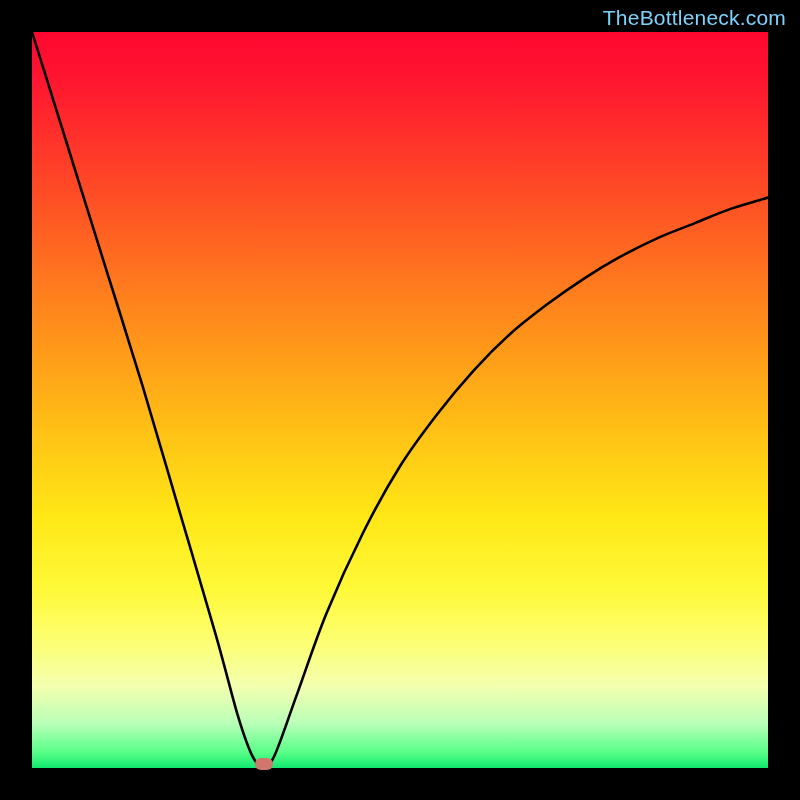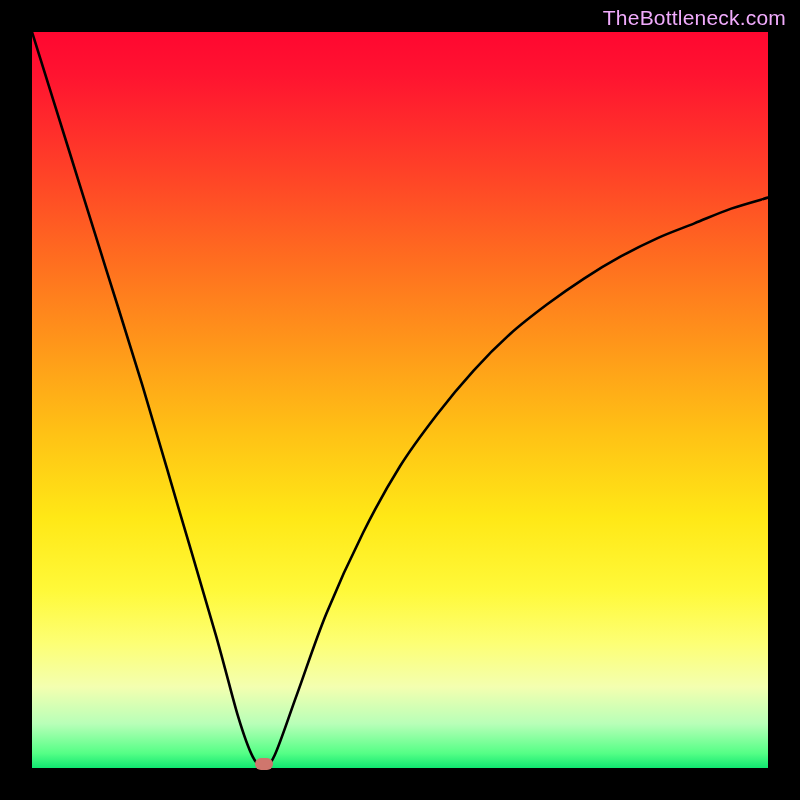--- a/index.html
+++ b/index.html
@@ -31,21 +31,21 @@
       #55ff86 98%,
       #10e770 100%
     );
   }
   .watermark {
     position: absolute;
     top: 6px;
     right: 14px;
     font-family: Arial, Helvetica, sans-serif;
     font-size: 21px;
-    color: #f0abfc;
+    color: #7dd3fc;
     letter-spacing: 0.2px;
     font-weight: 500;
   }
   svg.curve {
     position: absolute;
     left: 0; top: 0;
     width: 100%; height: 100%;
   }
   .marker {
     position: absolute;

